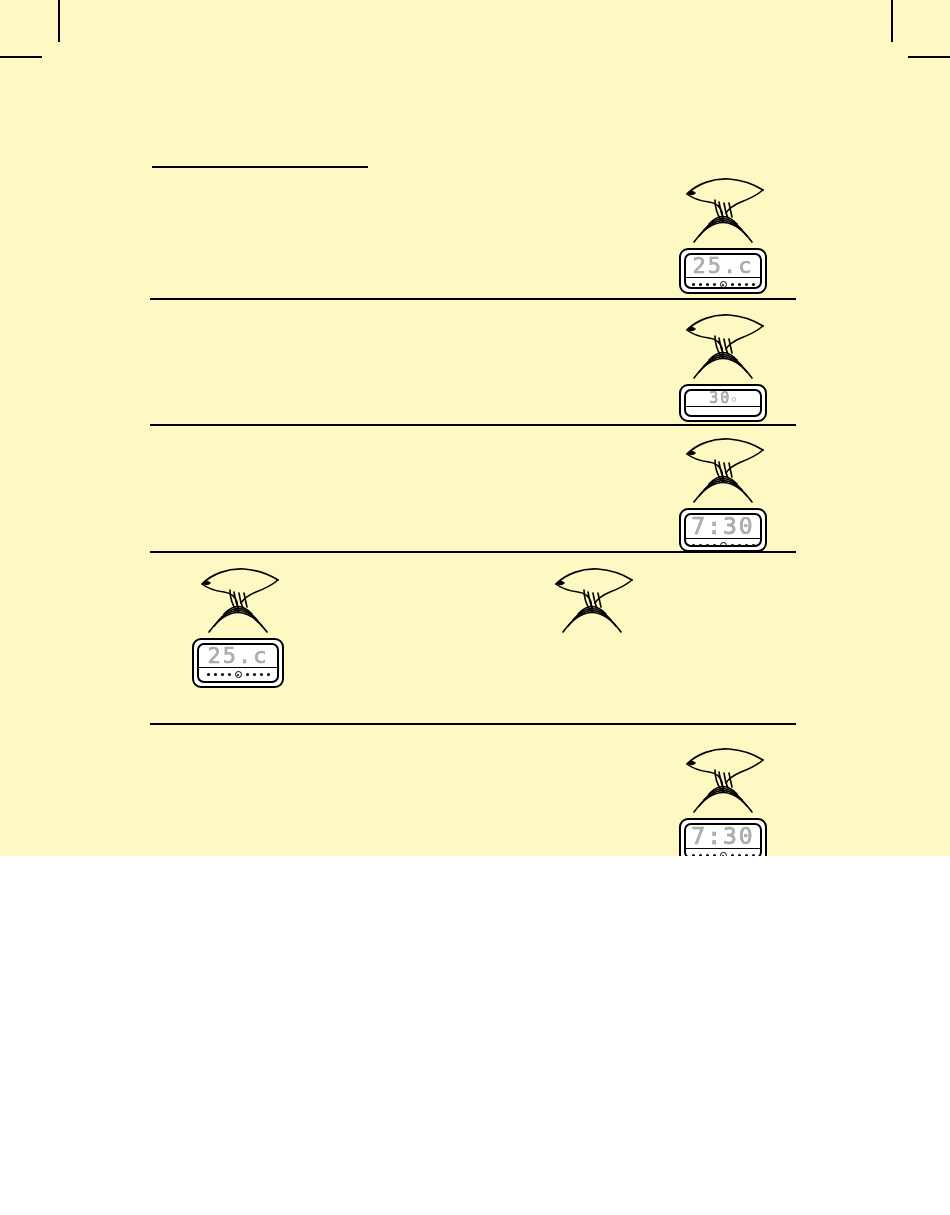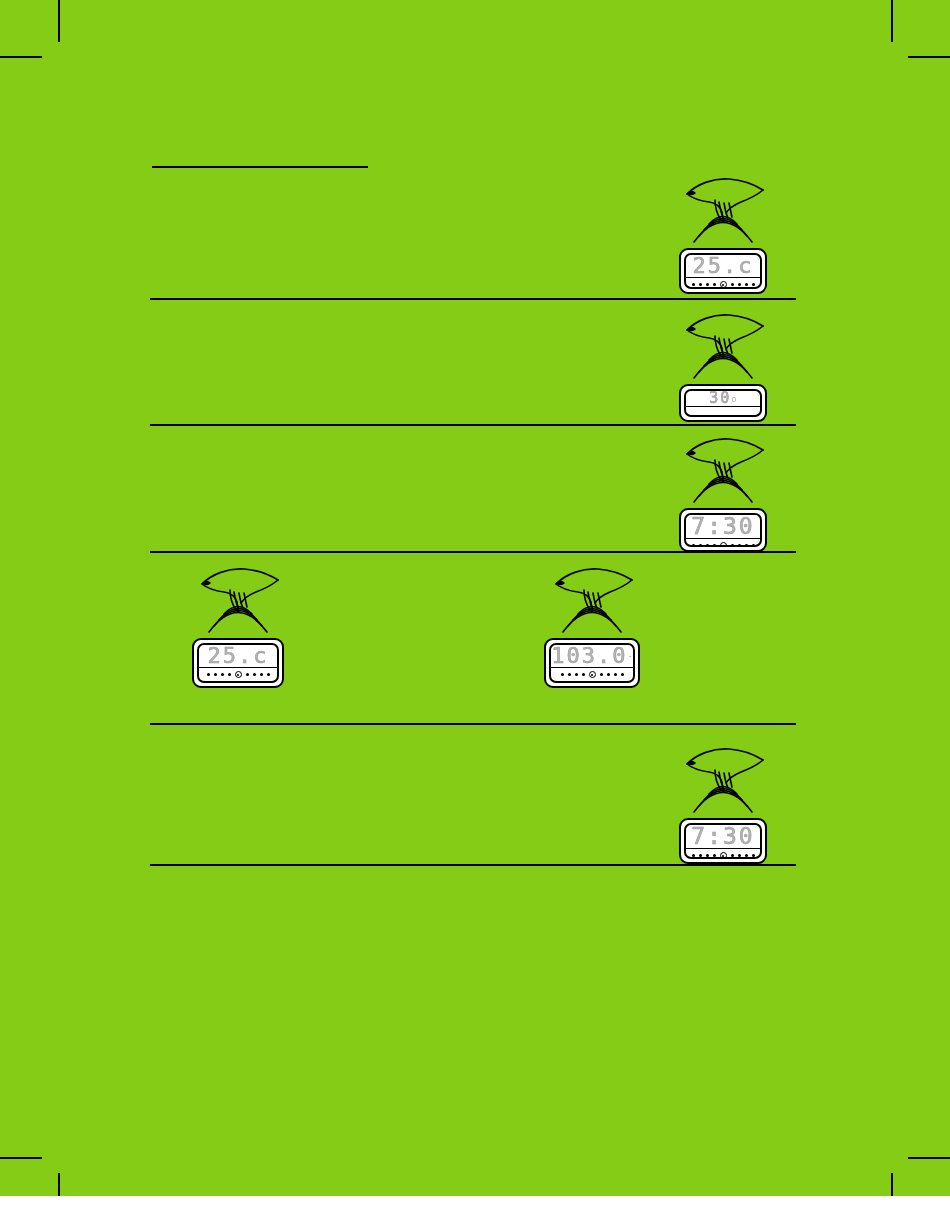--- a/index.html
+++ b/index.html
@@ -6,22 +6,22 @@
     margin: 0;
     padding: 0;
     background: #ffffff;
   }
   body {
     font-family: "Liberation Sans", sans-serif;
   }
   .page {
     position: relative;
     width: 950px;
-    height: 1196px;
-    background: #84cc16;
+    height: 856px;
+    background: #fef9c3;
     overflow: hidden;
   }
 
   
   .crop {
     position: absolute;
     background: #000000;
   }
   .crop.v { width: 2px; height: 42px; }
   .crop.h { height: 2px; width: 42px; }
@@ -326,74 +326,54 @@
               <path d="M8,18 C13,22 22,25 30,26 C37,27 41,30 43,36 L44,44"></path>
               <path d="M84,14 C78,19 70,23 62,26 C55,29 50,32 47,37"></path>
               <path d="M36,24 C36,31 38,38 42,44 L45,46"></path>
               <path d="M40,26 C41,32 42,38 45,43"></path>
               <path d="M45,27 C46,33 47,38 49,42"></path>
               <path d="M50,27 C51,32 52,37 53,41"></path>
               <path d="M9,17 C11,15 14,15 16,17 C14,19 11,19 9,17 Z" fill="#000000"></path>
             </g>
           </svg>
         </div>
-        <div class="device" style="width: 96px; height: 50px;">
-          <div class="device-inner" style="height: 100%;">
-            <div class="lcd-screen">
-              <span class="lcd-value" style="font-size: 22px;">103.0</span>
-              <span class="lcd-suffix" style="font-size: 9px;">-</span>
+      </div>
+      <div class="device-group" style="left: 679px; top: 746px; width: 88px;">
+        <div class="hand-wrap">
+          <svg width="88" height="72" viewBox="0 0 88 72">
+            <g fill="none" stroke="#000000" stroke-width="1.6" stroke-linecap="round" stroke-linejoin="round">
+              <path d="M30,48 Q44,33 58,48"></path>
+              <path d="M25,54 Q44,31 63,54"></path>
+              <path d="M20,60 Q44,29 68,60"></path>
+              <path d="M15,66 Q44,27 73,66"></path>
+              <path d="M8,18 C18,8 34,2 50,3 C64,4 76,9 84,14"></path>
+              <path d="M8,18 C13,22 22,25 30,26 C37,27 41,30 43,36 L44,44"></path>
+              <path d="M84,14 C78,19 70,23 62,26 C55,29 50,32 47,37"></path>
+              <path d="M36,24 C36,31 38,38 42,44 L45,46"></path>
+              <path d="M40,26 C41,32 42,38 45,43"></path>
+              <path d="M45,27 C46,33 47,38 49,42"></path>
+              <path d="M50,27 C51,32 52,37 53,41"></path>
+              <path d="M9,17 C11,15 14,15 16,17 C14,19 11,19 9,17 Z" fill="#000000"></path>
+            </g>
+          </svg>
+        </div>
+        <div class="device" style="width: 88px; height: 46px;">
+          <div class="device-inner" style="height: 100%;">
+            <div class="lcd-screen">
+              <span class="lcd-value" style="font-size: 23px;">7:30</span>
             </div>
             <div class="dot-strip" style="height: 13px;">
               <span class="dot"></span>
               <span class="dot"></span>
               <span class="dot"></span>
               <span class="dot"></span>
               <span class="dot active"></span>
               <span class="dot"></span>
               <span class="dot"></span>
               <span class="dot"></span>
               <span class="dot"></span>
             </div>
-            <div class="base-band" style="height: 12px;"></div>
-          </div>
-        </div>
-      </div>
-      <div class="device-group" style="left: 679px; top: 746px; width: 88px;">
-        <div class="hand-wrap">
-          <svg width="88" height="72" viewBox="0 0 88 72">
-            <g fill="none" stroke="#000000" stroke-width="1.6" stroke-linecap="round" stroke-linejoin="round">
-              <path d="M30,48 Q44,33 58,48"></path>
-              <path d="M25,54 Q44,31 63,54"></path>
-              <path d="M20,60 Q44,29 68,60"></path>
-              <path d="M15,66 Q44,27 73,66"></path>
-              <path d="M8,18 C18,8 34,2 50,3 C64,4 76,9 84,14"></path>
-              <path d="M8,18 C13,22 22,25 30,26 C37,27 41,30 43,36 L44,44"></path>
-              <path d="M84,14 C78,19 70,23 62,26 C55,29 50,32 47,37"></path>
-              <path d="M36,24 C36,31 38,38 42,44 L45,46"></path>
-              <path d="M40,26 C41,32 42,38 45,43"></path>
-              <path d="M45,27 C46,33 47,38 49,42"></path>
-              <path d="M50,27 C51,32 52,37 53,41"></path>
-              <path d="M9,17 C11,15 14,15 16,17 C14,19 11,19 9,17 Z" fill="#000000"></path>
-            </g>
-          </svg>
-        </div>
-        <div class="device" style="width: 88px; height: 46px;">
-          <div class="device-inner" style="height: 100%;">
-            <div class="lcd-screen">
-              <span class="lcd-value" style="font-size: 23px;">7:30</span>
-            </div>
-            <div class="dot-strip" style="height: 13px;">
-              <span class="dot"></span>
-              <span class="dot"></span>
-              <span class="dot"></span>
-              <span class="dot"></span>
-              <span class="dot active"></span>
-              <span class="dot"></span>
-              <span class="dot"></span>
-              <span class="dot"></span>
-              <span class="dot"></span>
-            </div>
           </div>
         </div>
       </div>
     </div>
 
 </div>
 
 </body></html>

